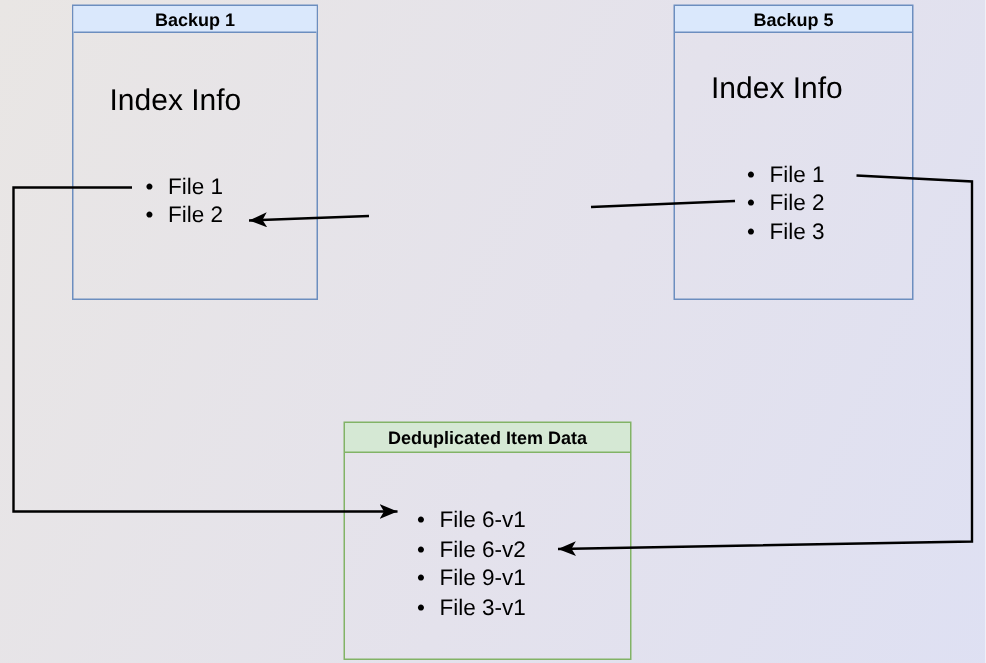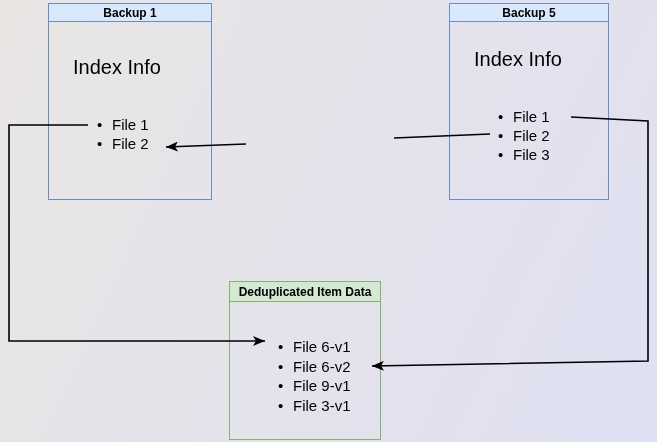--- a/index.html
+++ b/index.html
@@ -68,21 +68,21 @@
         <span class="bullet">•</span>
         <span>File 2</span>
       </div>
       <div class="li">
         <span class="bullet">•</span>
         <span>File 3</span>
       </div>
     </div>
   </div>
 
-  <div class="box green" style="left:229px; top:281px; width:152px; height:159px;">
+  <div class="box green" style="left:229px; top:281px; width:192px; height:159px;">
     <div class="box-header">
       <span>Deduplicated Item Data</span>
     </div>
     <div class="list tight" style="left:48px; top:55px;">
       <div class="li">
         <span class="bullet">•</span>
         <span>File 6-v1</span>
       </div>
       <div class="li">
         <span class="bullet">•</span>

